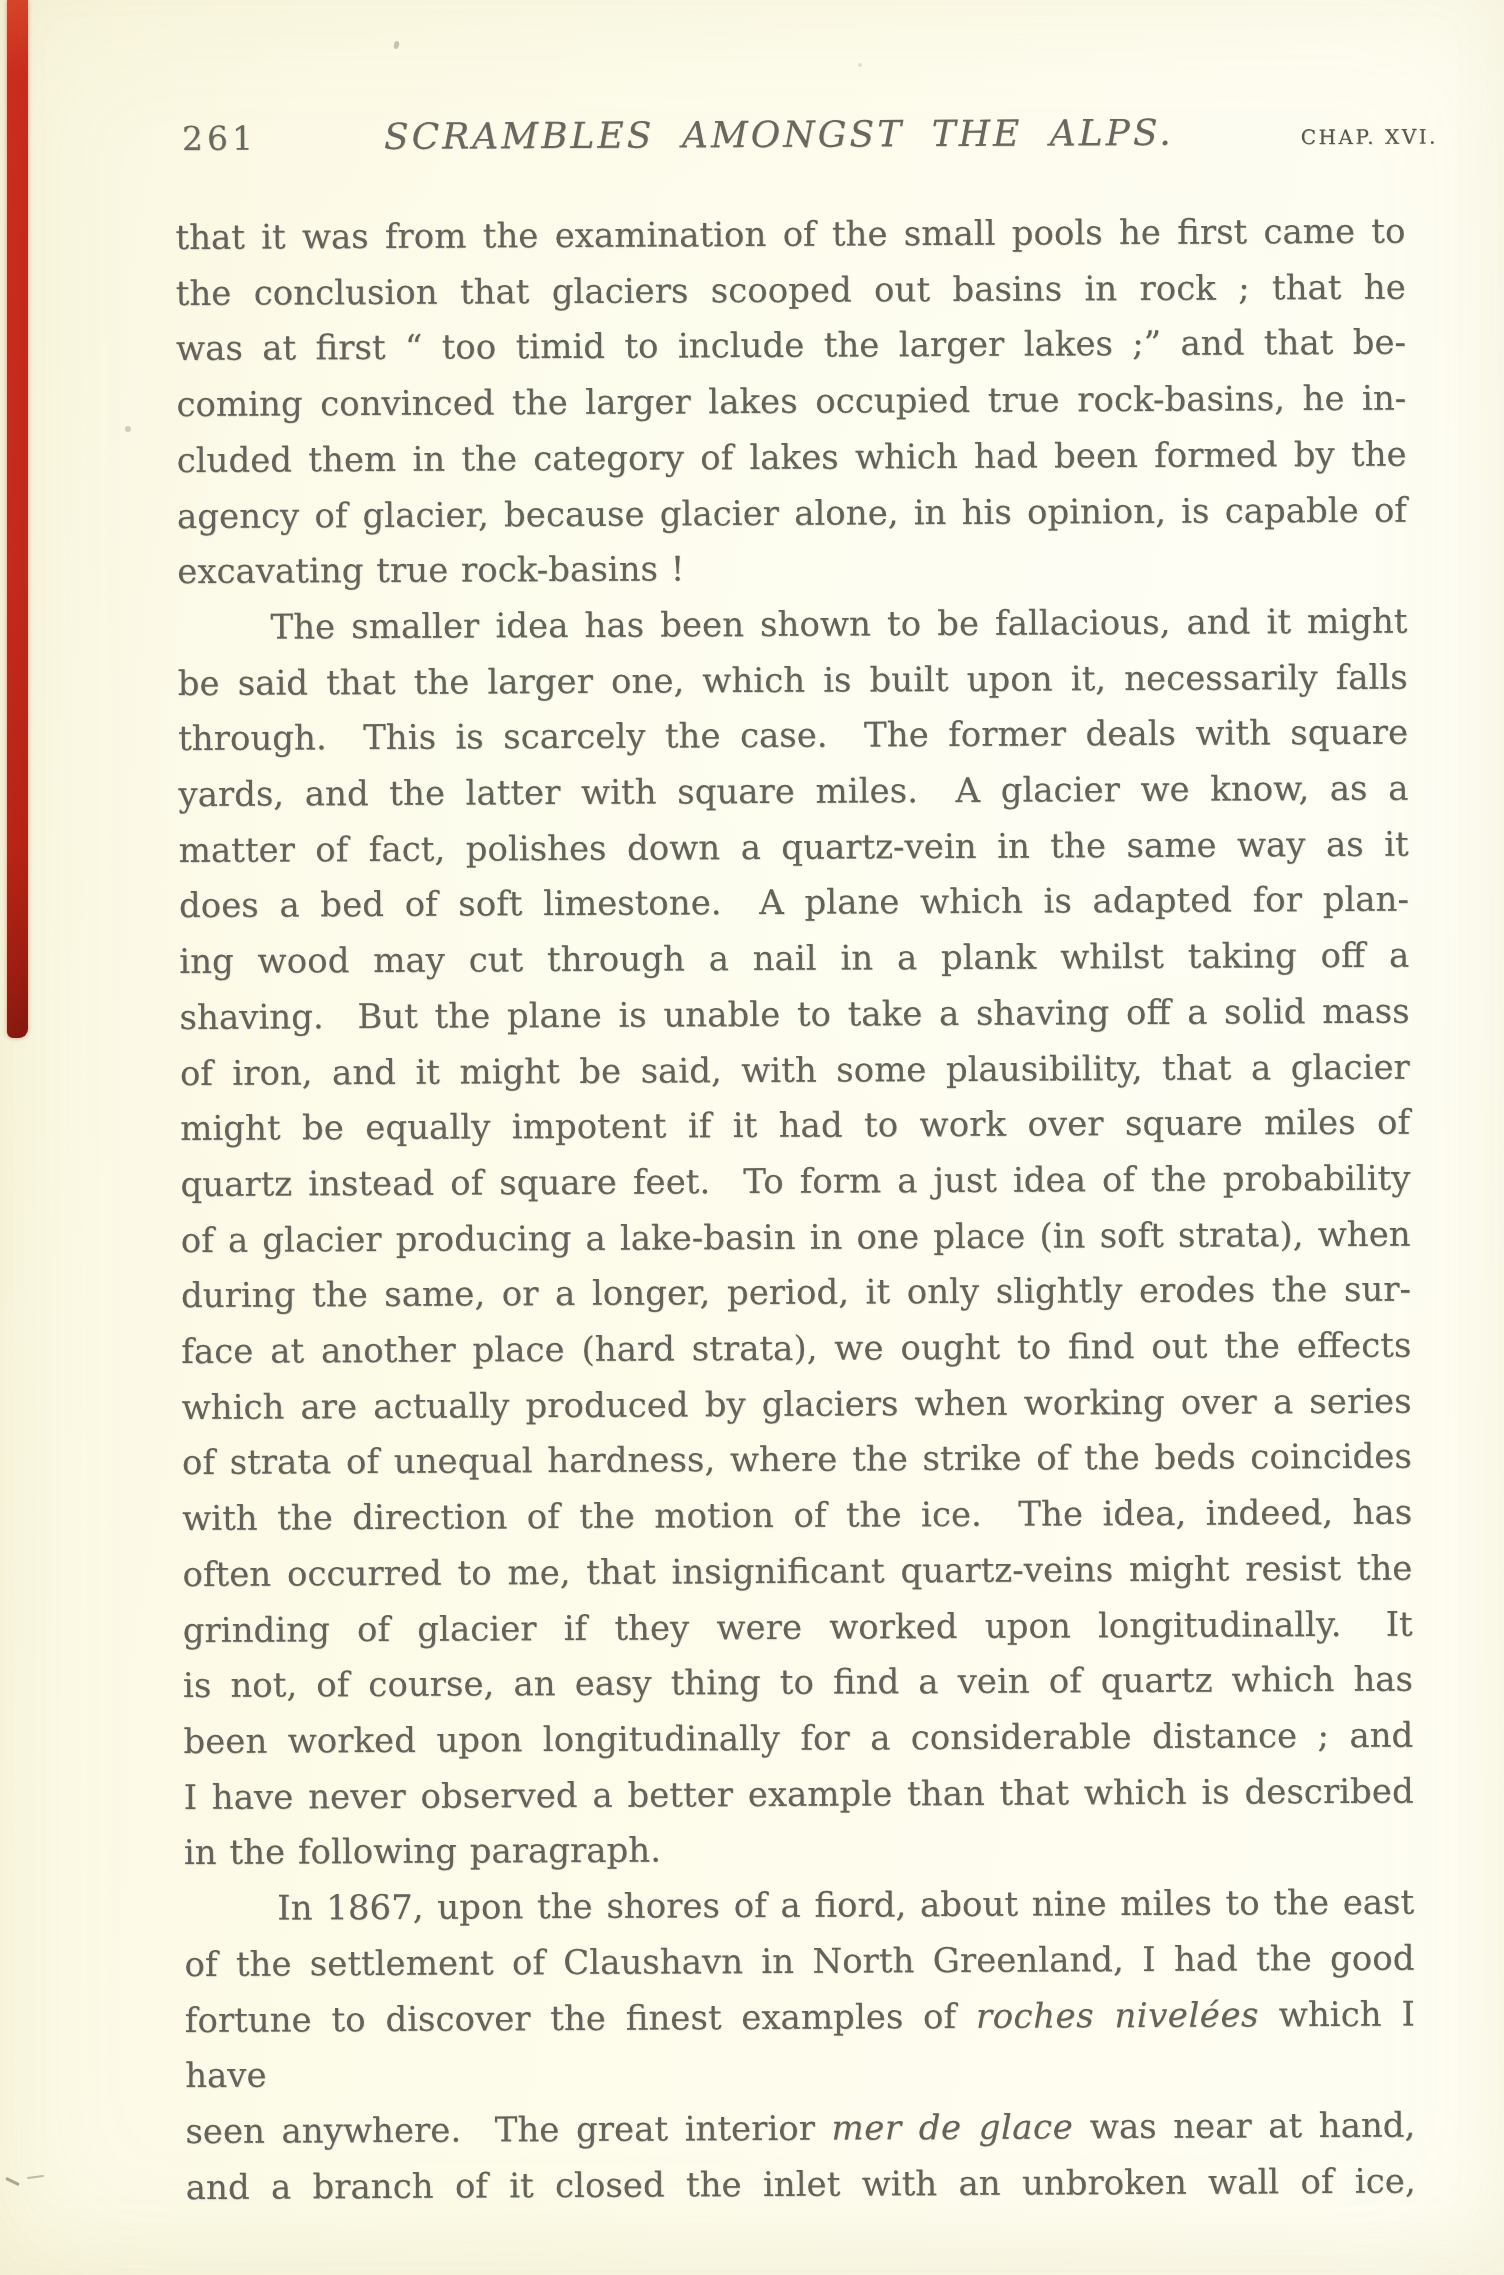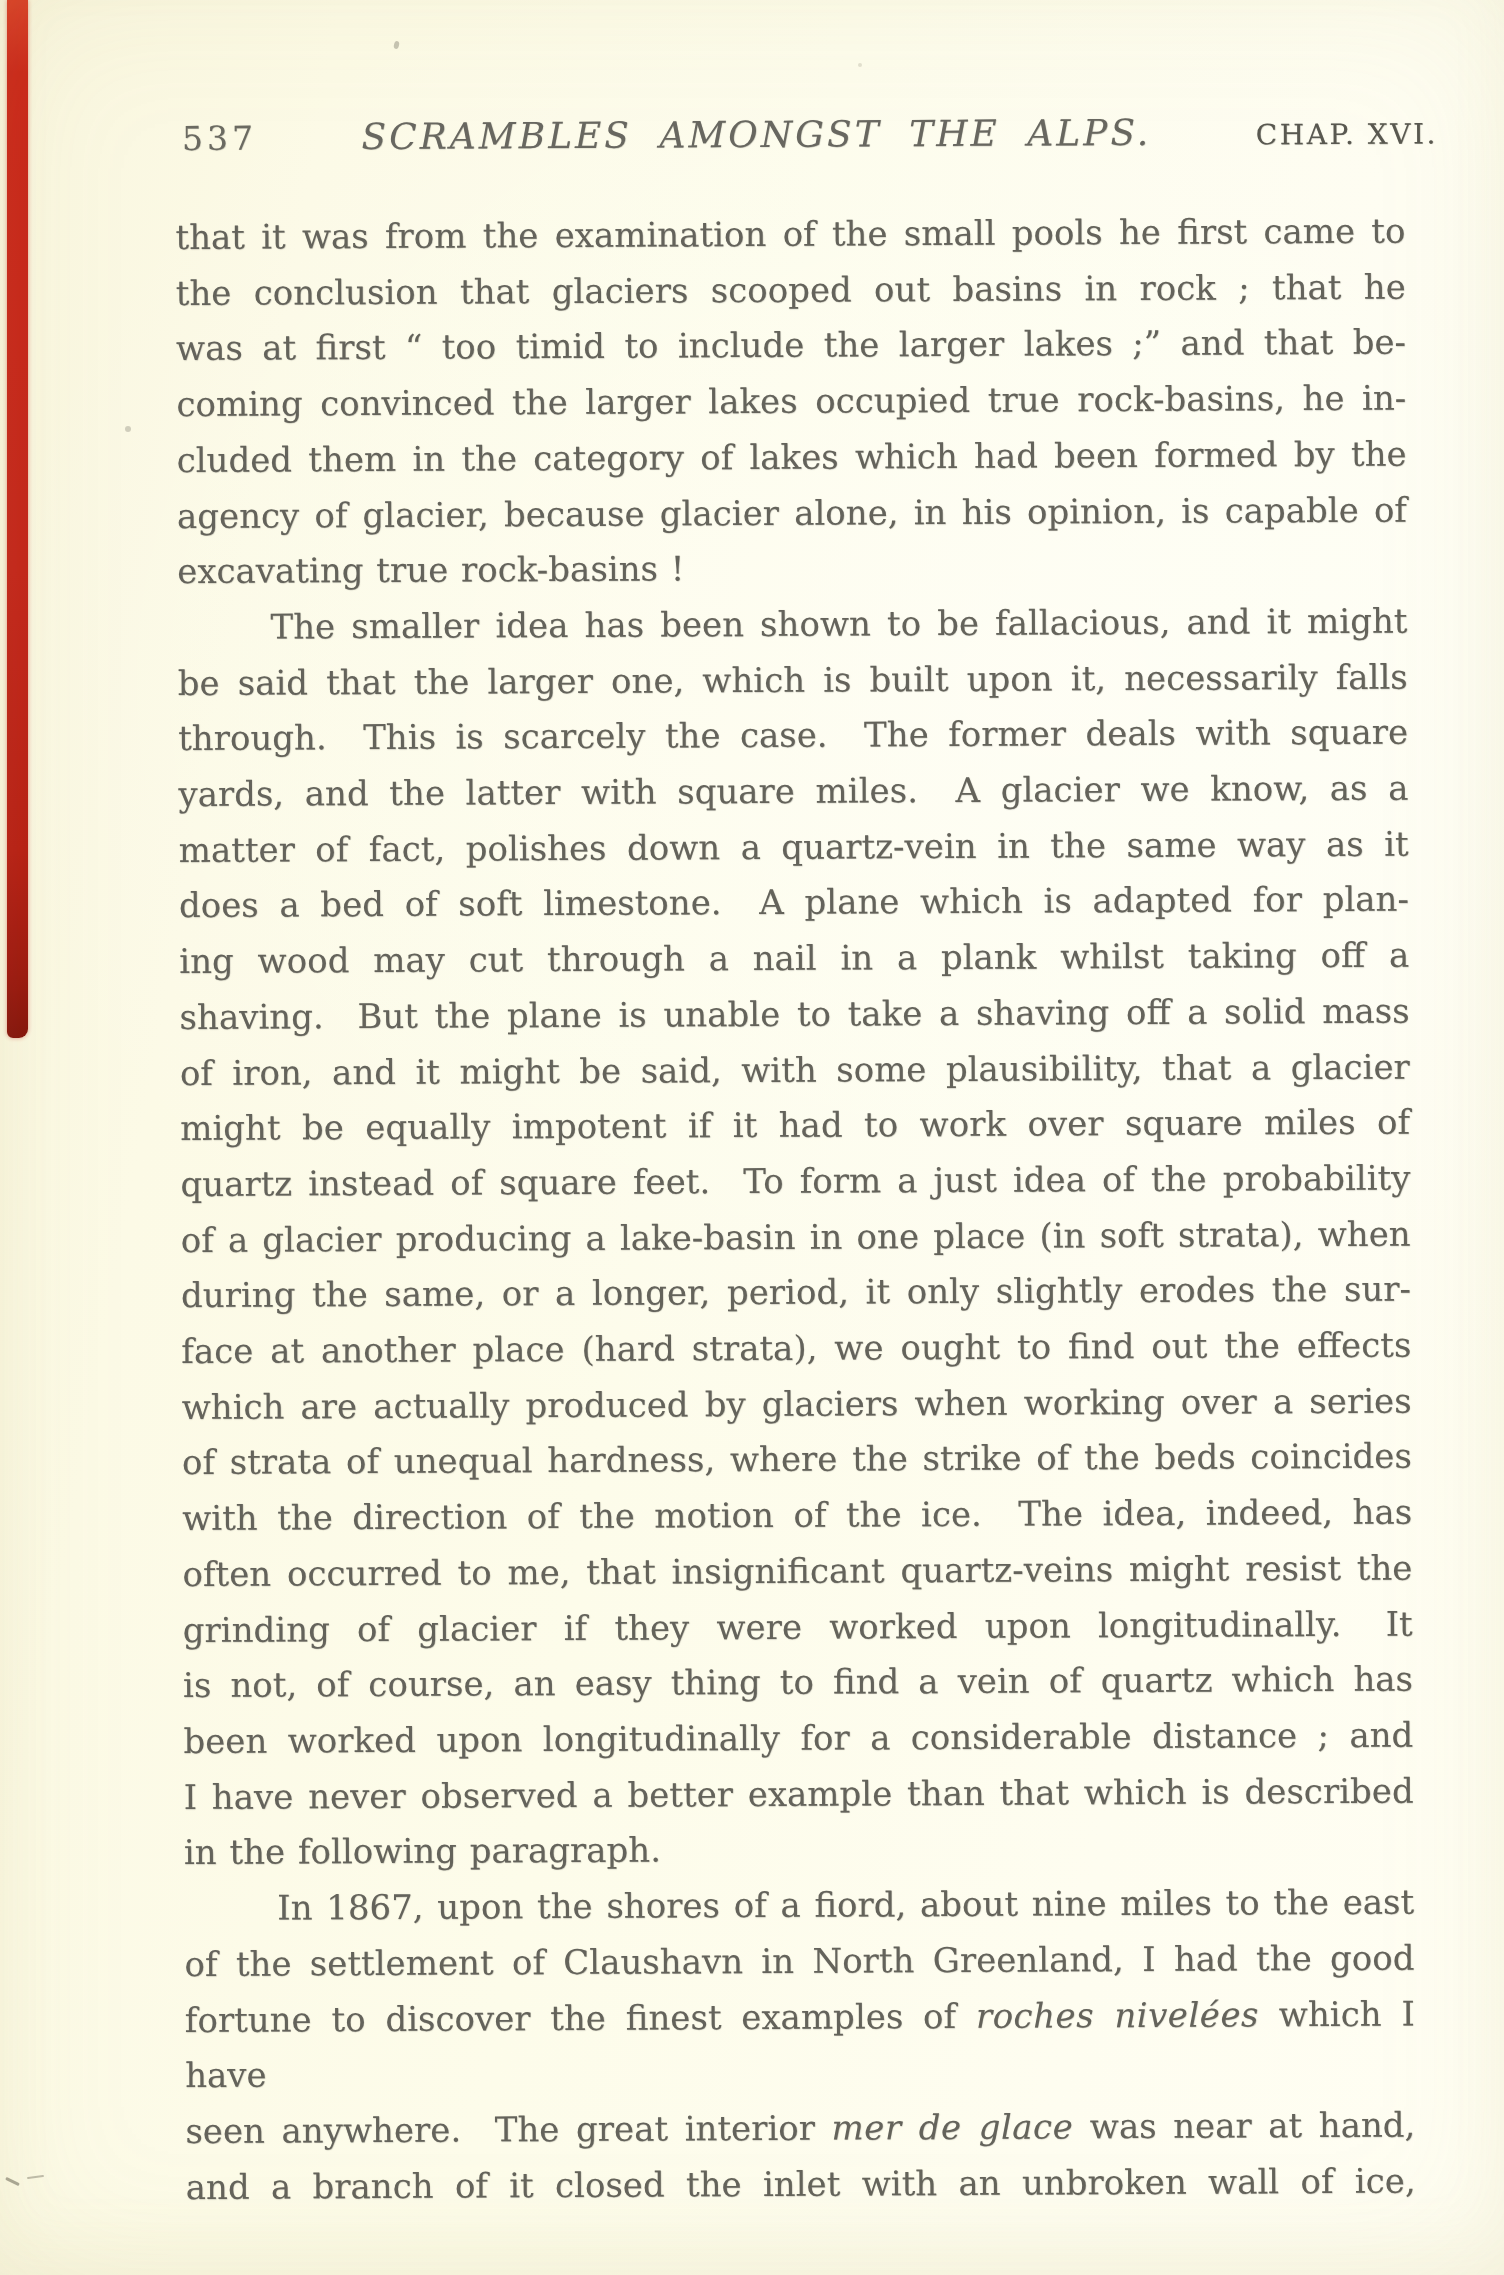--- a/index.html
+++ b/index.html
@@ -32,21 +32,21 @@
     font-size:33px;letter-spacing:4px;color:#6b6a61;
     text-shadow:0.4px 0.4px 0.8px rgba(100,99,90,0.45);
   }
   .running-title{
     flex:1;text-align:center;
     font-style:italic;font-size:36px;letter-spacing:3px;word-spacing:13px;
     color:#686760;
     text-shadow:0.4px 0.4px 0.8px rgba(100,99,90,0.45);
   }
   .chapter{
-    font-size:28px;letter-spacing:2.5px;color:#595850;
+    font-size:20px;letter-spacing:2.5px;color:#595850;
     text-shadow:0.4px 0.4px 0.7px rgba(90,89,80,0.5);
   }
   
   .body-block{
     position:absolute;top:207px;left:176px;width:1230px;
     font-size:34px;line-height:55.7px;
     color:#64635b;
     text-shadow:0.4px 0.5px 0.9px rgba(99,98,90,0.42);
   }
   .line{
@@ -77,21 +77,21 @@
   .speck-3{position:absolute;left:858px;top:63px;width:4px;height:4px;border-radius:50%;background:rgba(118,116,102,0.20);}
 </style>
 </head>
 <body>
 
 <div class="page">
 
   <div class="content">
 
     <div class="header">
-      <span class="page-num">537</span>
+      <span class="page-num">261</span>
       <span class="running-title">SCRAMBLES AMONGST THE ALPS.</span>
       <span class="chapter">CHAP. XVI.</span>
     </div>
 
     <div class="body-block" id="text-block">
         <div class="line"><span>that it was from the examination of the small pools he first came to</span></div>
         <div class="line"><span>the conclusion that glaciers scooped out basins in rock ; that he</span></div>
         <div class="line"><span>was at first “ too timid to include the larger lakes ;” and that be-</span></div>
         <div class="line"><span>coming convinced the larger lakes occupied true rock-basins, he in-</span></div>
         <div class="line"><span>cluded them in the category of lakes which had been formed by the</span></div>

